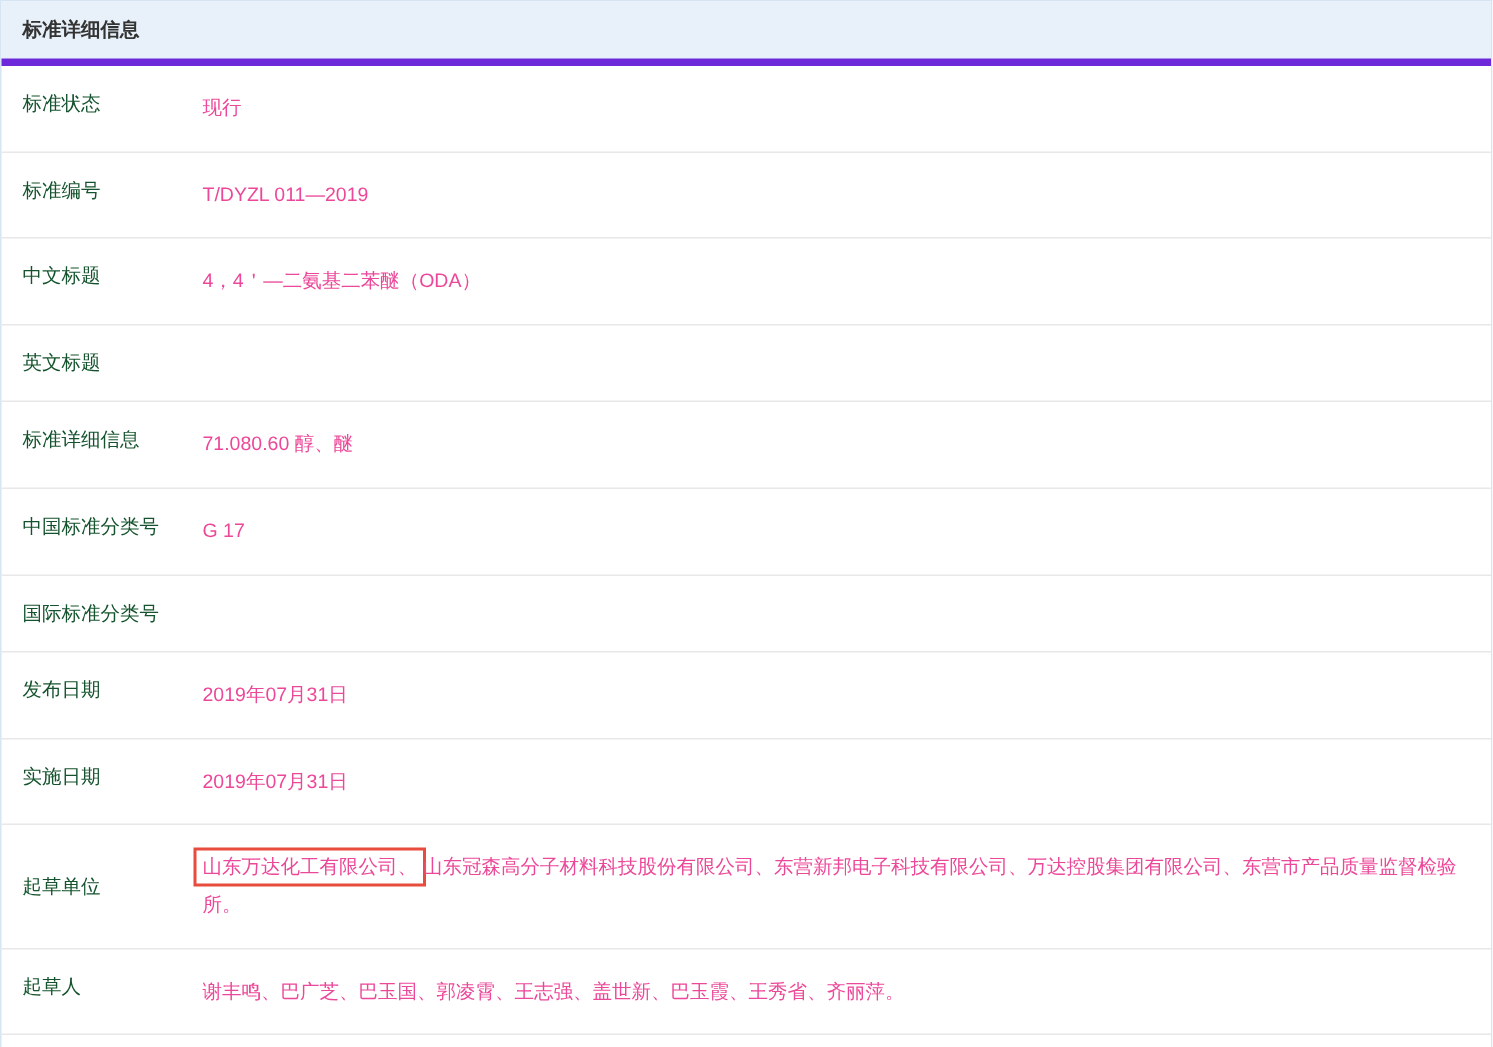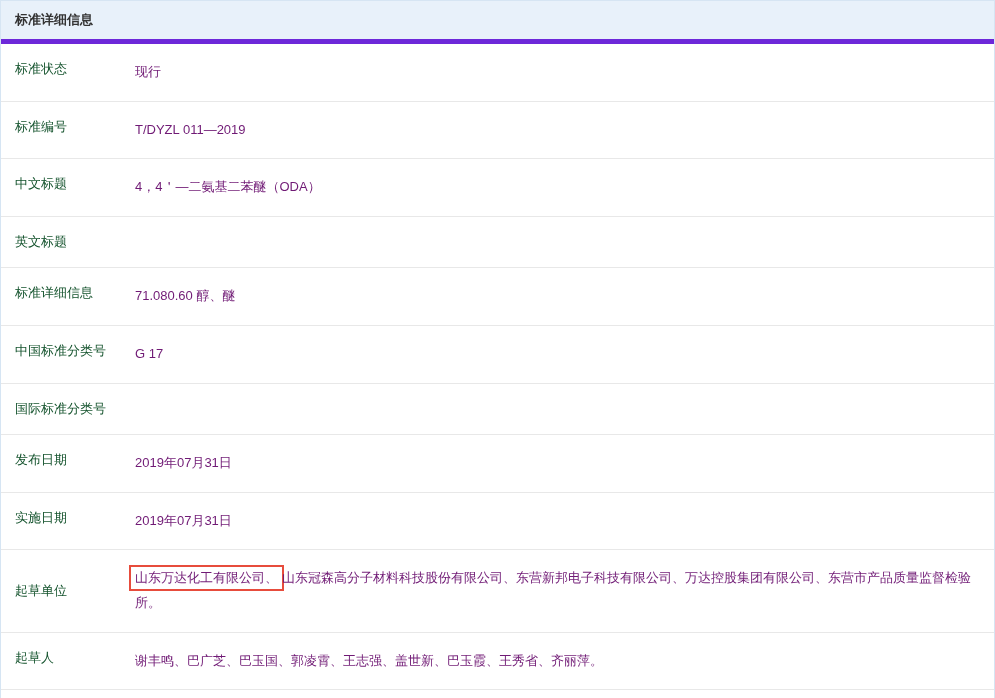--- a/index.html
+++ b/index.html
@@ -31,21 +31,21 @@
   .label {
     width: 128px;
     padding: 16px 14px;
     color: #14532d;
     flex-shrink: 0;
     line-height: 1.4;
   }
   .value {
     flex: 1;
     padding: 16px 14px 16px 6px;
-    color: #701a75;
+    color: #ec4899;
     line-height: 1.9;
     position: relative;
   }
   .highlight-box {
     display: inline-block;
     border: 2px solid #e74c3c;
     padding: 1px 4px;
     margin-left: -6px;
     margin-right: -2px;
     margin-top: -3px;

